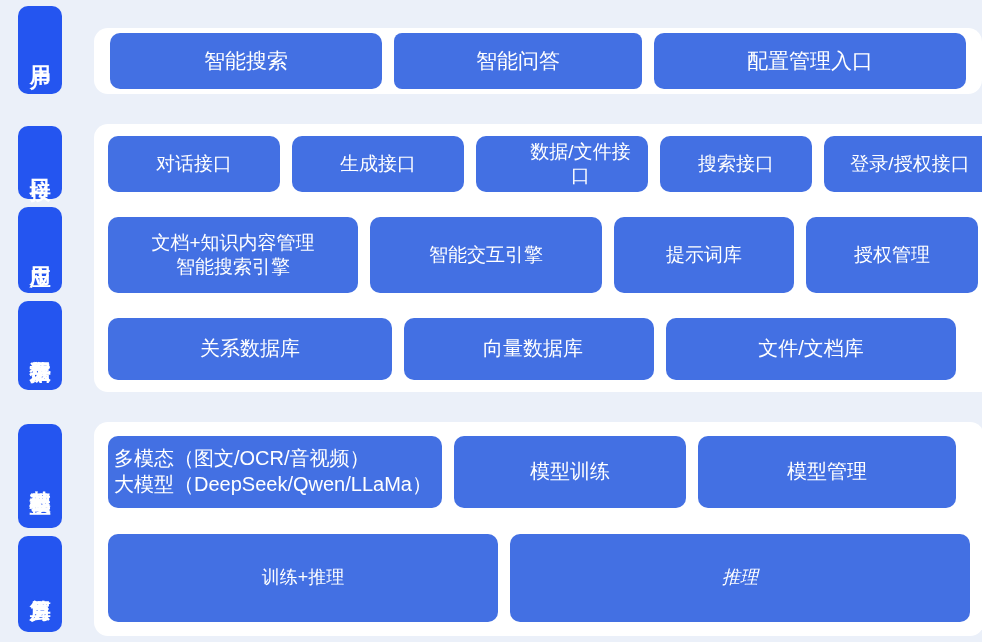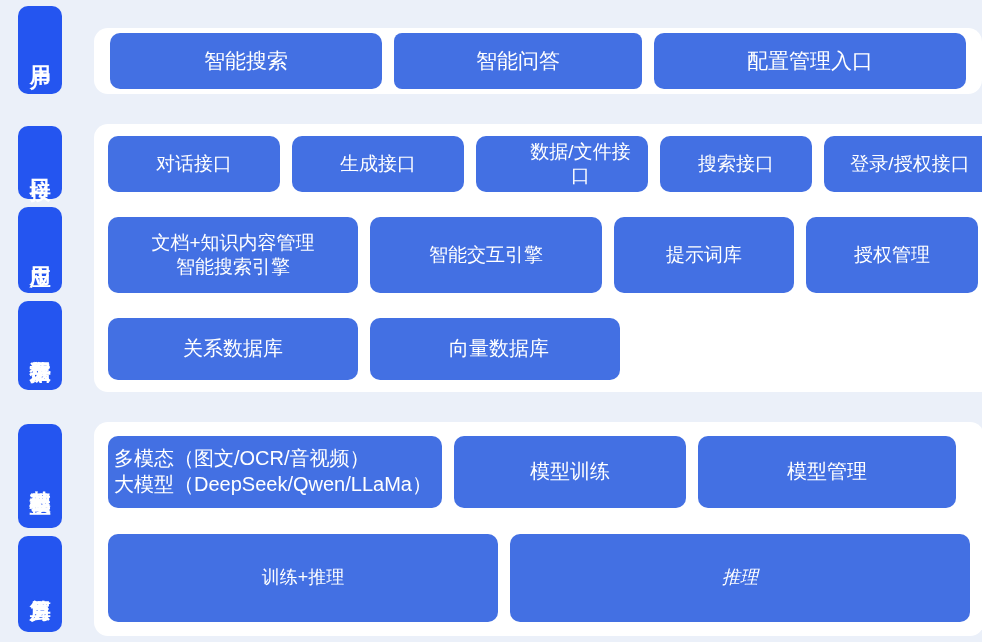--- a/index.html
+++ b/index.html
@@ -127,21 +127,21 @@
   .i4 { width: 152px; }
   .i5 { width: 172px; }
 
   .row-application .box { height: 76px; font-size: 19px; }
   .a1 { width: 250px; }
   .a2 { width: 232px; }
   .a3 { width: 180px; }
   .a4 { width: 172px; }
 
   .row-data .box { height: 62px; font-size: 20px; }
-  .d1 { width: 250px; }
+  .d1 { width: 284px; }
   .d2 { width: 250px; padding-left: 16px; }
   .d3 { width: 290px; }
 
   
   .band-base { height: 226px; }
   .band-base .rail { padding-top: 8px; padding-bottom: 10px; gap: 8px; }
   .badge-foundation { height: 104px; }
   .badge-compute { height: 96px; }
   .band-base .card { padding: 14px 14px; gap: 12px; justify-content: space-between; }
 
@@ -202,20 +202,21 @@
         <div class="box a1">文档+知识内容管理
 智能搜索引擎</div>
         <div class="box a2">智能交互引擎</div>
         <div class="box a3">提示词库</div>
         <div class="box a4">授权管理</div>
       </div>
 
       <div class="row row-data">
         <div class="box d1">关系数据库</div>
         <div class="box d2">向量数据库</div>
+        <div class="box d3">文件/文档库</div>
       </div>
 
     </div>
   </div>
 
   <div class="section-sep"></div>
 
   <div class="section band-base">
     <div class="rail">
       <div class="badge badge-foundation">

